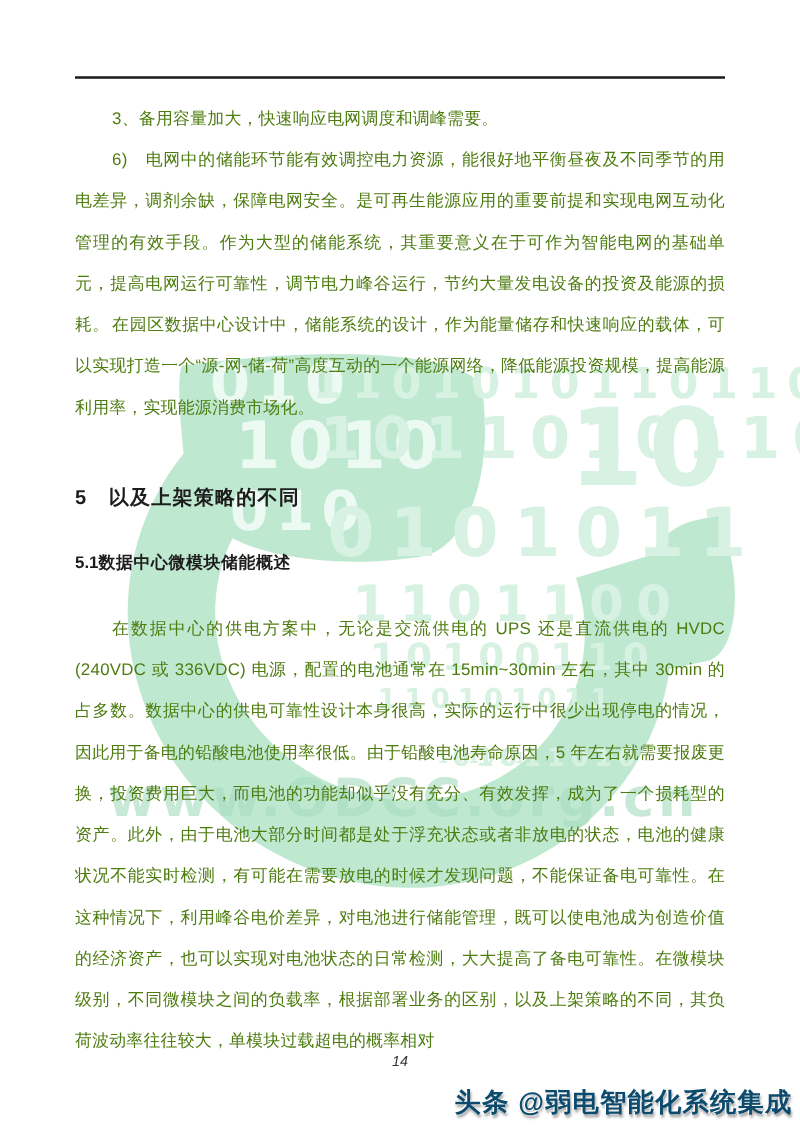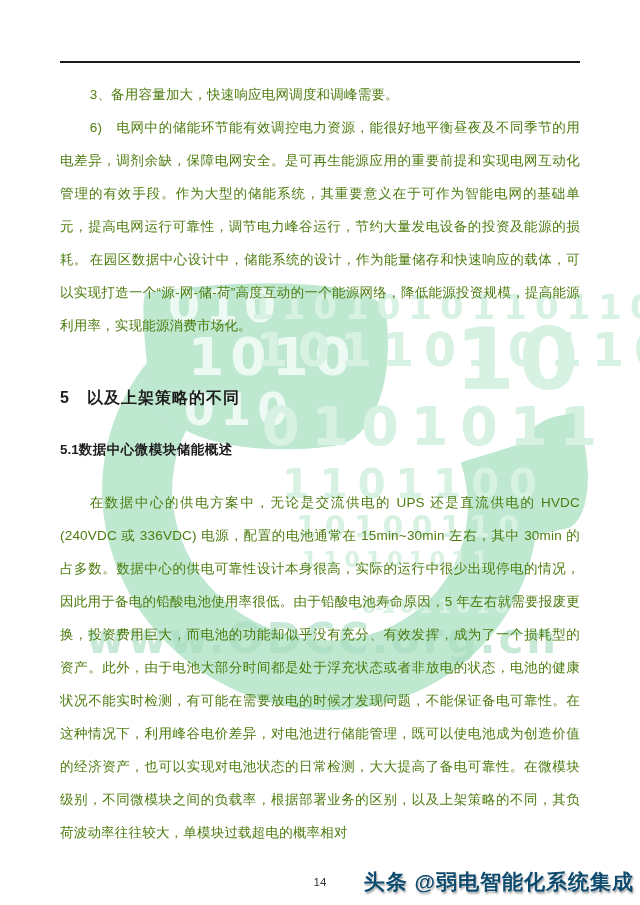--- a/index.html
+++ b/index.html
@@ -54,22 +54,22 @@
   .p1{top:78px;}
   .p2{top:111px;}
   .p3{top:243px;}
   .p4{top:486px;}
   .heading{position:absolute;left:60px;z-index:1;color:#1d1d1d;display:flex;align-items:baseline;}
   .h1{top:388px;font-size:16px;font-weight:600;letter-spacing:1px;}
   .h1 .hnum{font-weight:700;margin-right:18px;letter-spacing:0;}
   .h2{top:441px;font-size:13.5px;font-weight:700;letter-spacing:0.5px;}
   .h2 .hnum{letter-spacing:0;}
   .pageno{
-    position:absolute;left:0;top:876px;width:640px;text-align:center;z-index:1;
-    font-size:11.5px;color:#333333;
+    position:absolute;left:0;top:844px;width:640px;text-align:center;z-index:1;
+    font-size:11.5px;color:#333333;font-style:italic;
   }
   .brand{
     position:absolute;right:6px;top:868px;z-index:3;white-space:nowrap;
     font-size:21px;font-weight:700;letter-spacing:1px;color:#0c4a6e;
     text-shadow:-1px -1px 0 #ffffff,1px 2px 2px rgba(90,90,90,0.55);
   }
 </style>
 </head>
 <body>
 

